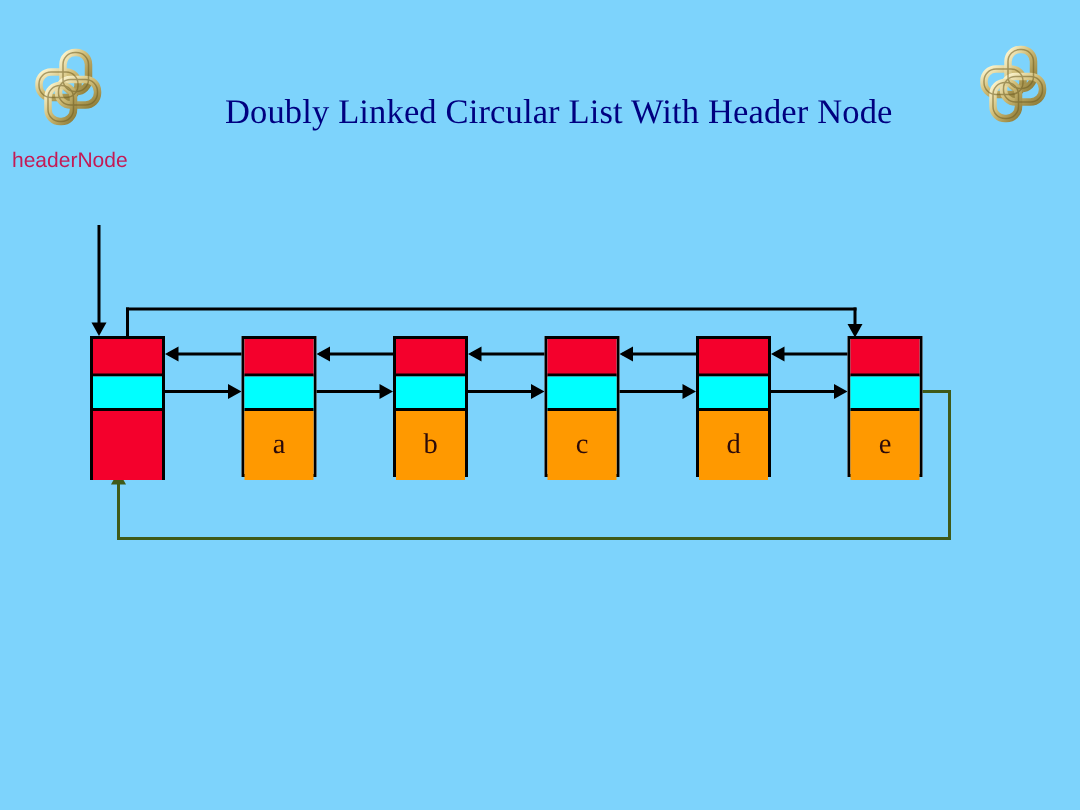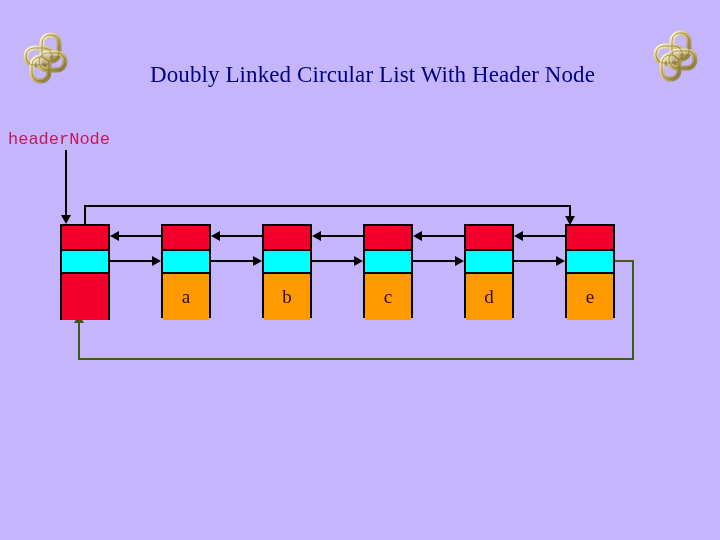--- a/index.html
+++ b/index.html
@@ -7,21 +7,21 @@
     padding: 0;
     background: #ffffff;
   }
   body {
     font-family: "Liberation Serif", serif;
   }
   #slide {
     position: relative;
     width: 720px;
     height: 540px;
-    background: #c4b5fd;
+    background: #7dd3fc;
     overflow: hidden;
   }
 
   
   .title {
     position: absolute;
     left: 100px;
     top: 60px;
     width: 545px;
     text-align: center;
@@ -39,23 +39,23 @@
     width: 62px;
     height: 62px;
   }
   .knot.left  { left: 18px;  top: 26px; }
   .knot.right { left: 648px; top: 24px; }
 
   
   .header-label {
     position: absolute;
     left: 8px;
-    top: 130px;
-    font-family: Liberation Mono, monospace;
-    font-size: 17px;
+    top: 98px;
+    font-family: Liberation Sans, sans-serif;
+    font-size: 14px;
     color: #c41a55;
     white-space: nowrap;
   }
 
   
   .node {
     position: absolute;
     width: 50px;
     border: 2px solid #000000;
     box-sizing: border-box;

